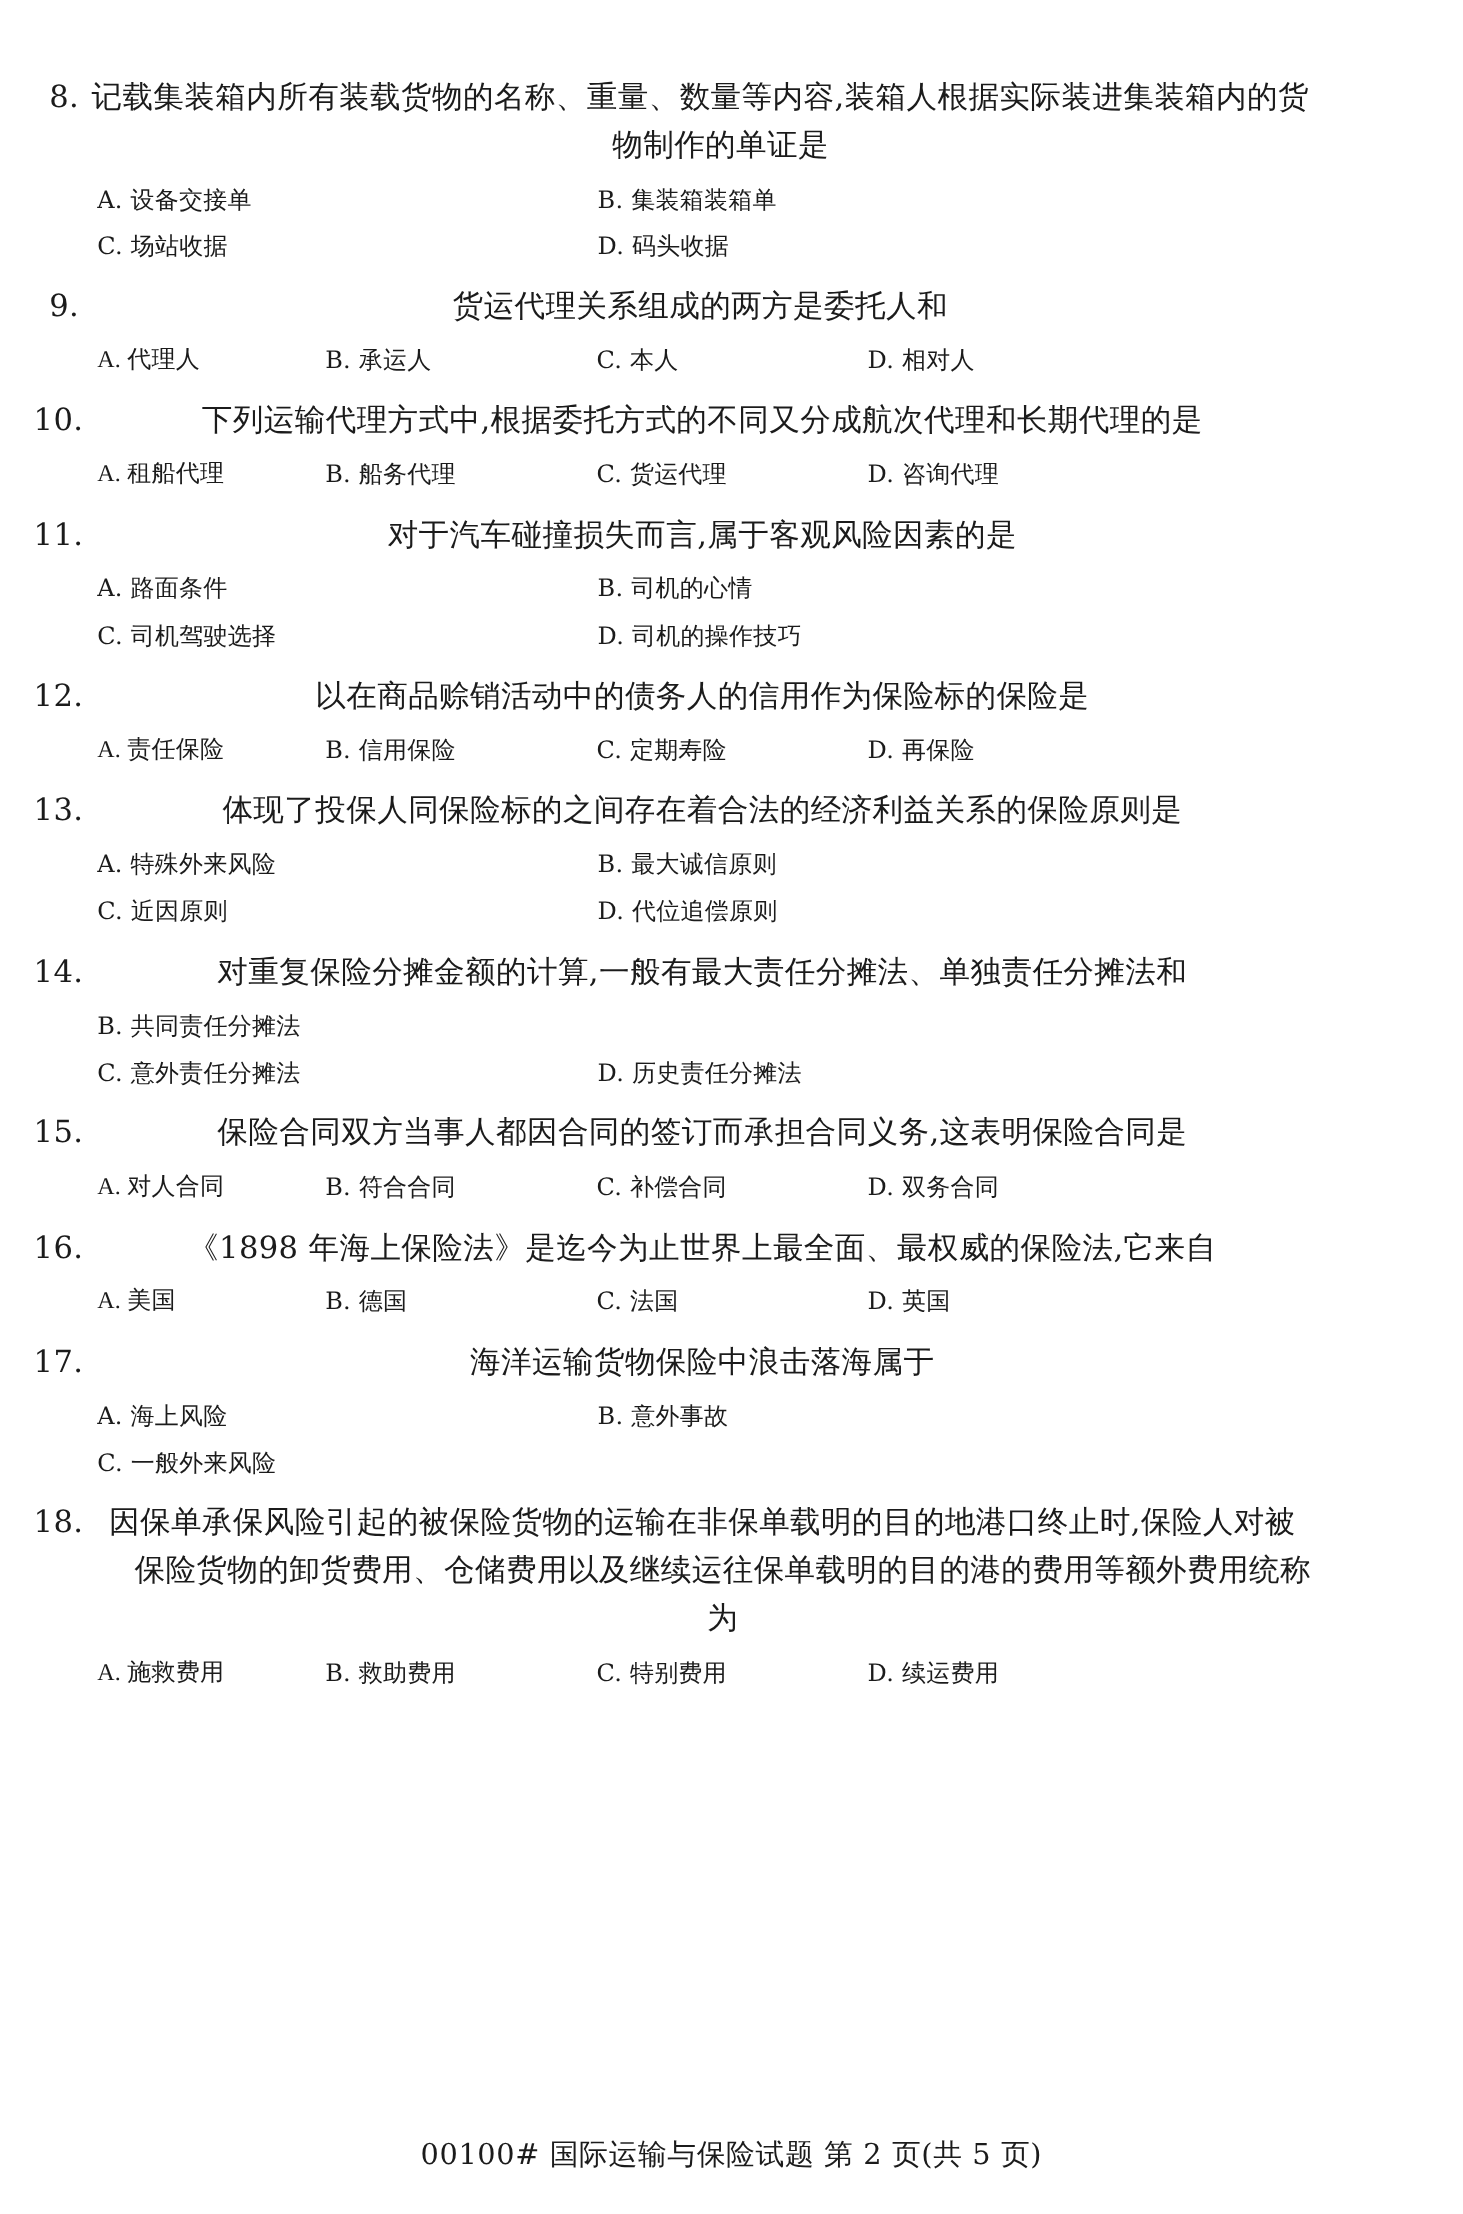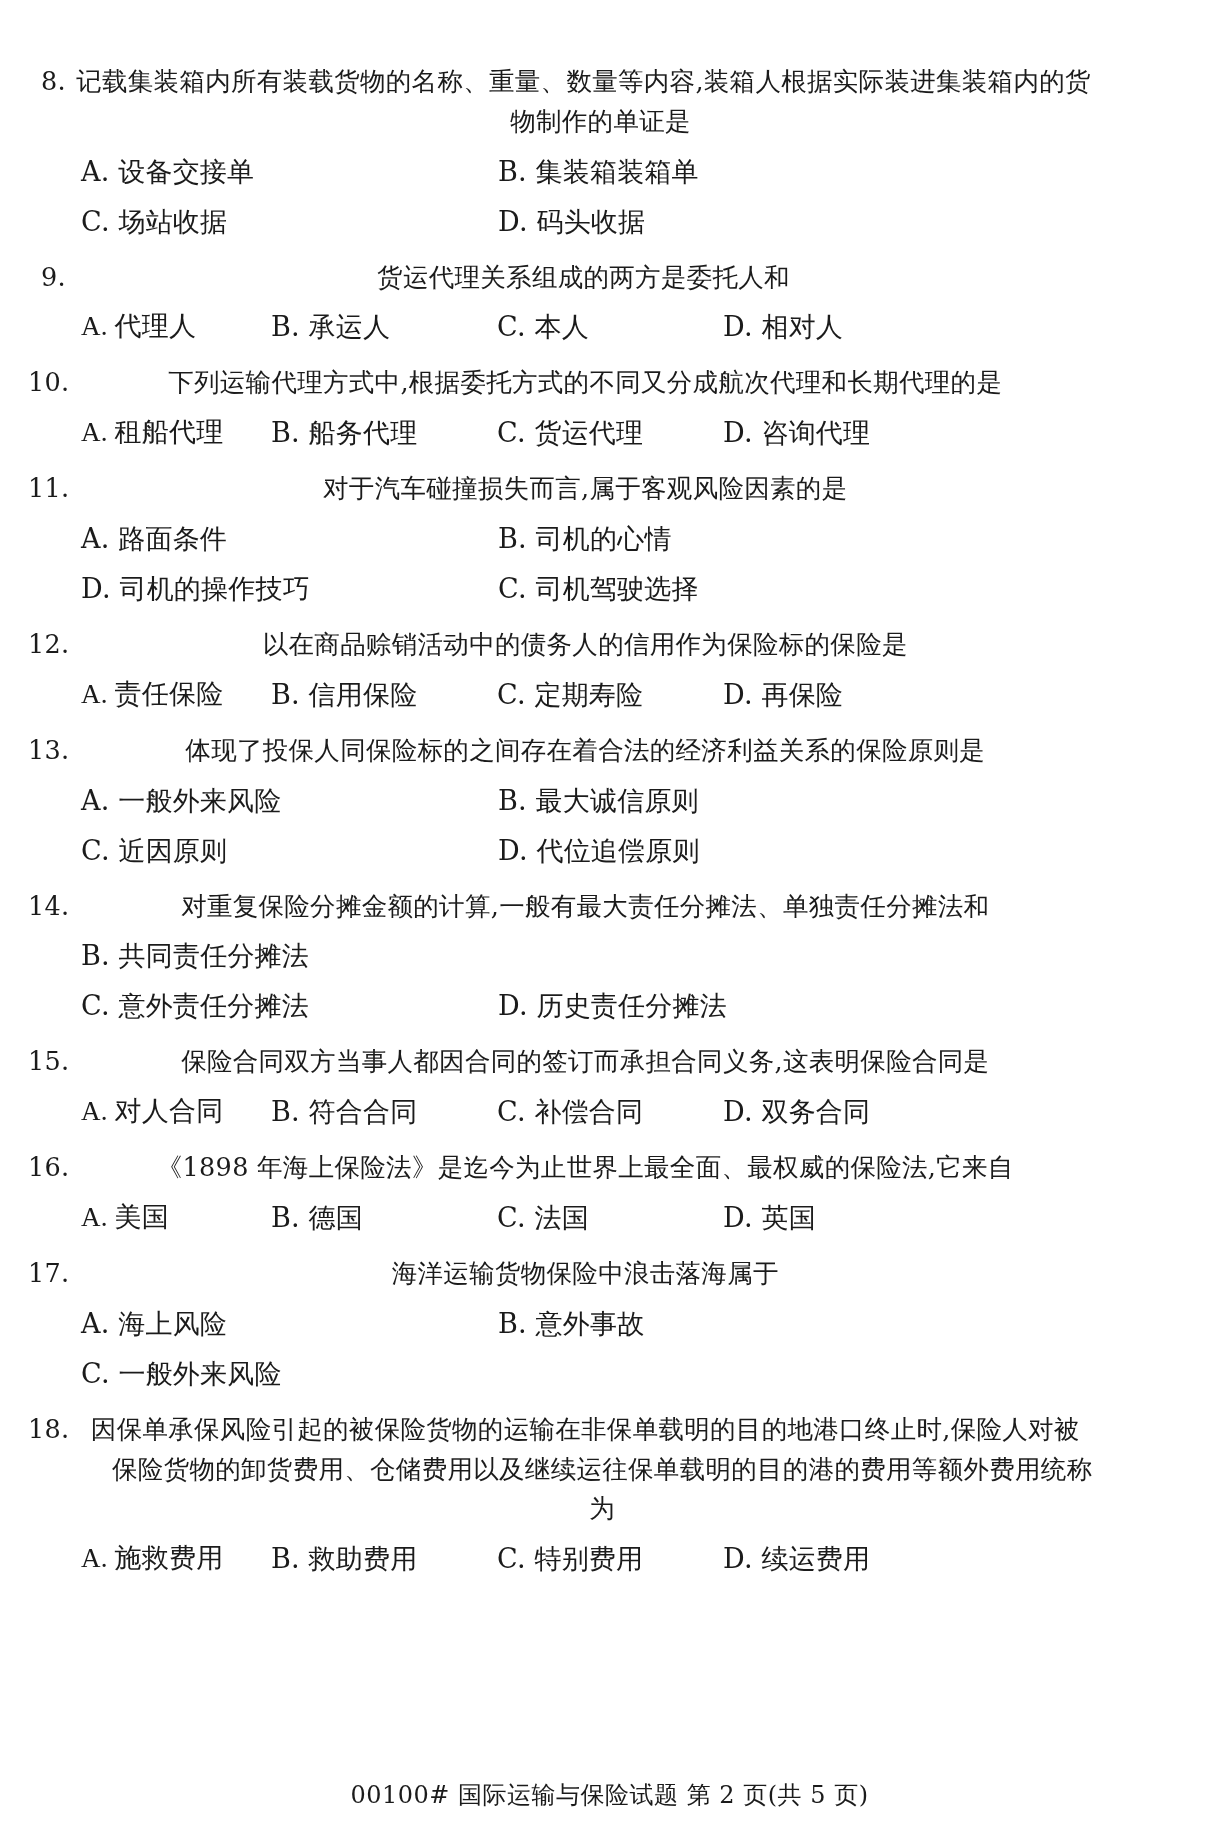--- a/index.html
+++ b/index.html
@@ -47,21 +47,21 @@
   .stem-text .cont {
     display: block;
     padding-left: 34px;
   }
   
   .options {
     margin-top: 9px;
   }
   .opt-row {
     display: flex;
-    font-size: 27px;
+    font-size: 20px;
     line-height: 1.52;
     margin-bottom: 9px;
   }
   .opt {
     white-space: nowrap;
     letter-spacing: 0.2px;
   }
   
   .cols4 .opt:nth-child(1) { width: 243px; padding-left: 53px; box-sizing: border-box; font-family: Liberation Serif, serif; }
   .cols4 .opt:nth-child(2) { width: 226px; box-sizing: border-box; }
@@ -144,22 +144,22 @@
       <div class="stem">
         <span class="stem-num">11.</span>
         <span class="stem-text">对于汽车碰撞损失而言,属于客观风险因素的是</span>
       </div>
       <div class="options">
         <div class="opt-row cols2">
           <span class="opt">A. 路面条件</span>
           <span class="opt">B. 司机的心情</span>
         </div>
         <div class="opt-row cols2">
+          <span class="opt">C. 司机驾驶选择</span>
           <span class="opt">D. 司机的操作技巧</span>
-          <span class="opt">C. 司机驾驶选择</span>
         </div>
       </div>
     </div>
 
     <div class="question">
       <div class="stem">
         <span class="stem-num">12.</span>
         <span class="stem-text">以在商品赊销活动中的债务人的信用作为保险标的保险是</span>
       </div>
       <div class="options">
@@ -172,21 +172,21 @@
       </div>
     </div>
 
     <div class="question">
       <div class="stem">
         <span class="stem-num">13.</span>
         <span class="stem-text">体现了投保人同保险标的之间存在着合法的经济利益关系的保险原则是</span>
       </div>
       <div class="options">
         <div class="opt-row cols2">
-          <span class="opt">A. 一般外来风险</span>
+          <span class="opt">A. 特殊外来风险</span>
           <span class="opt">B. 最大诚信原则</span>
         </div>
         <div class="opt-row cols2">
           <span class="opt">C. 近因原则</span>
           <span class="opt">D. 代位追偿原则</span>
         </div>
       </div>
     </div>
 
     <div class="question">

